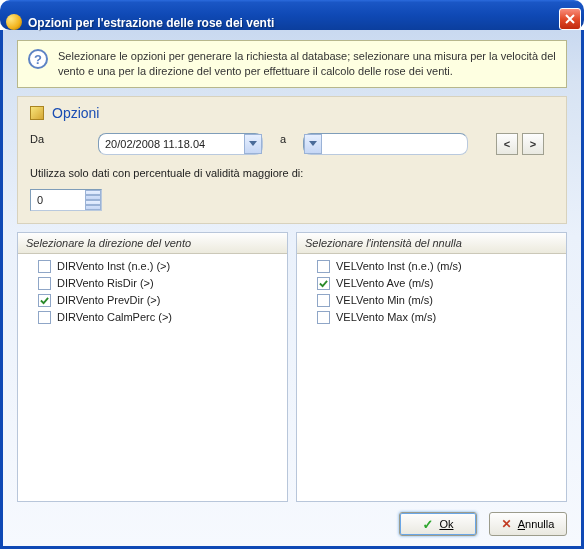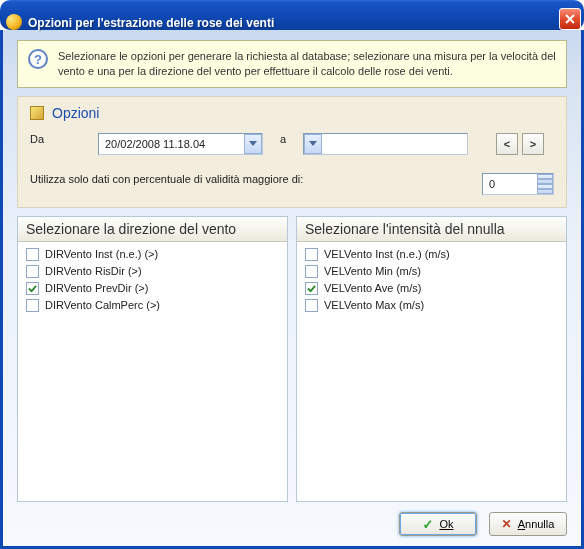--- a/index.html
+++ b/index.html
@@ -50,27 +50,27 @@
     }
     .panel-h { display: flex; align-items: center; gap: 8px; margin-bottom: 12px; }
     .panel-h-icon {
       width: 14px; height: 14px;
       background: linear-gradient(135deg,#f8e47a,#d5a734);
       border: 1px solid #aa8420; flex-shrink: 0;
     }
     .panel-h-title { font-size: 14px; color: #1a4db3; }
 
     .row { display: flex; align-items: flex-start; gap: 10px; font-size: 11px; color: #222; }
-    .row + .row { margin-top: 18px; }
+    .row + .row { margin-top: 12px; flex-direction: column; }
     .lbl-da { width: 58px; }
     .datebox {
       display: inline-flex; align-items: center;
       width: 165px; height: 22px; background: #fff;
       border-top: 1px solid #7f9db9; border-left: 1px solid #7f9db9;
-      border-right: 1px solid #b9c9de; border-bottom: 1px solid #b9c9de;
+      border-right: 1px solid #b9c9de; border-bottom: 1px solid #b9c9de; border-radius: 8px;
     }
     .datebox span { flex: 1; padding: 0 6px; font-size: 11px; }
     .dd-btn {
       width: 18px; height: 20px;
       background: linear-gradient(to bottom,#e6efff,#c6d7f5);
       border: 1px solid #9ab2d6; display: flex; align-items: center; justify-content: center;
       cursor: pointer;
     }
     .arrow-down { width: 0; height: 0; border-left: 4px solid transparent; border-right: 4px solid transparent; border-top: 5px solid #4a6b99; }
 
@@ -100,23 +100,23 @@
     .lists {
       display: flex; gap: 8px; margin-top: 8px; flex: 1;
     }
     .listbox {
       flex: 1; background: #fff; border: 1px solid #b8c6da;
       display: flex; flex-direction: column; overflow: hidden;
     }
     .list-head {
       background: linear-gradient(to bottom,#fefefe,#eceadd);
       border-bottom: 1px solid #cbc8b8;
-      font-size: 14px; color: #333; padding: 4px 8px;
-    }
-    .list-body { padding: 4px 8px; }
+      font-size: 11px; color: #333; padding: 4px 8px; font-style: italic;
+    }
+    .list-body { padding: 4px 20px; }
     .chk-item {
       display: flex; align-items: center; gap: 6px;
       font-size: 11px; color: #222; padding: 2px 0;
     }
     .chkbox {
       width: 13px; height: 13px; border: 1px solid #8fa6c7; background: #fff;
       display: flex; align-items: center; justify-content: center;
       cursor: pointer; flex-shrink: 0;
     }
     .chk-tick { display: none; width: 9px; height: 9px; }
@@ -227,33 +227,33 @@
         </div>
     </div>
     <div class="listbox">
       <div class="list-head">Selezionare l'intensità del nnulla</div>
       <div class="list-body" id="int-body">
           <div class="chk-item">
             <div class="chkbox"></div>
             <span>VELVento Inst (n.e.) (m/s)</span>
           </div>
           <div class="chk-item">
-            <div class="chkbox"></div>
-            <span>VELVento Min (m/s)</span>
-          </div>
-          <div class="chk-item">
             <div class="chkbox checked">
               <svg class="chk-tick" viewBox="0 0 10 10">
                 <path d="M1 5 L4 8 L9 2"></path>
               </svg>
             </div>
             <span>VELVento Ave (m/s)</span>
           </div>
           <div class="chk-item">
             <div class="chkbox"></div>
+            <span>VELVento Min (m/s)</span>
+          </div>
+          <div class="chk-item">
+            <div class="chkbox"></div>
             <span>VELVento Max (m/s)</span>
           </div>
         </div>
     </div>
   </div>
 
   <div class="footer">
     <div class="btn default">
       <span class="ico-ok">✓</span>
       <span><u>Ok</u></span>

